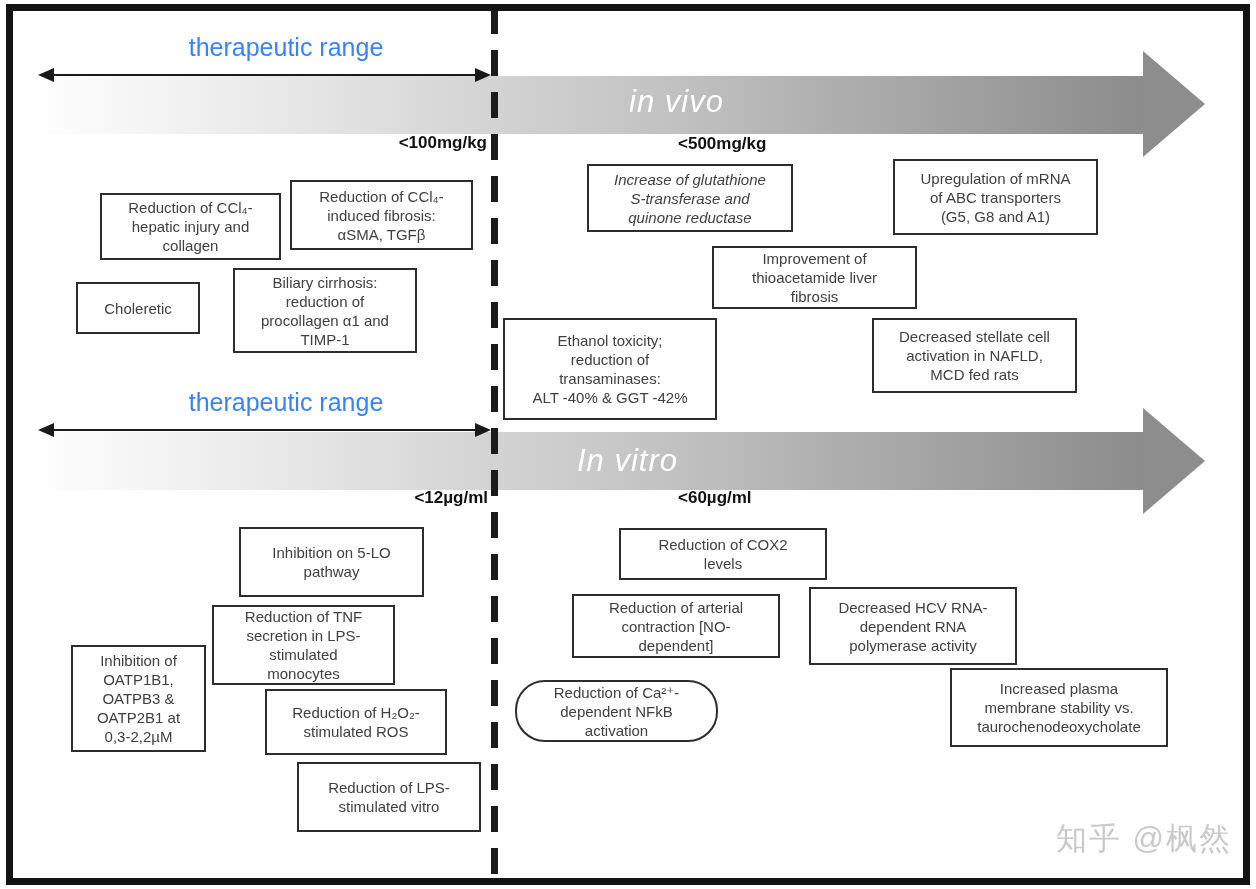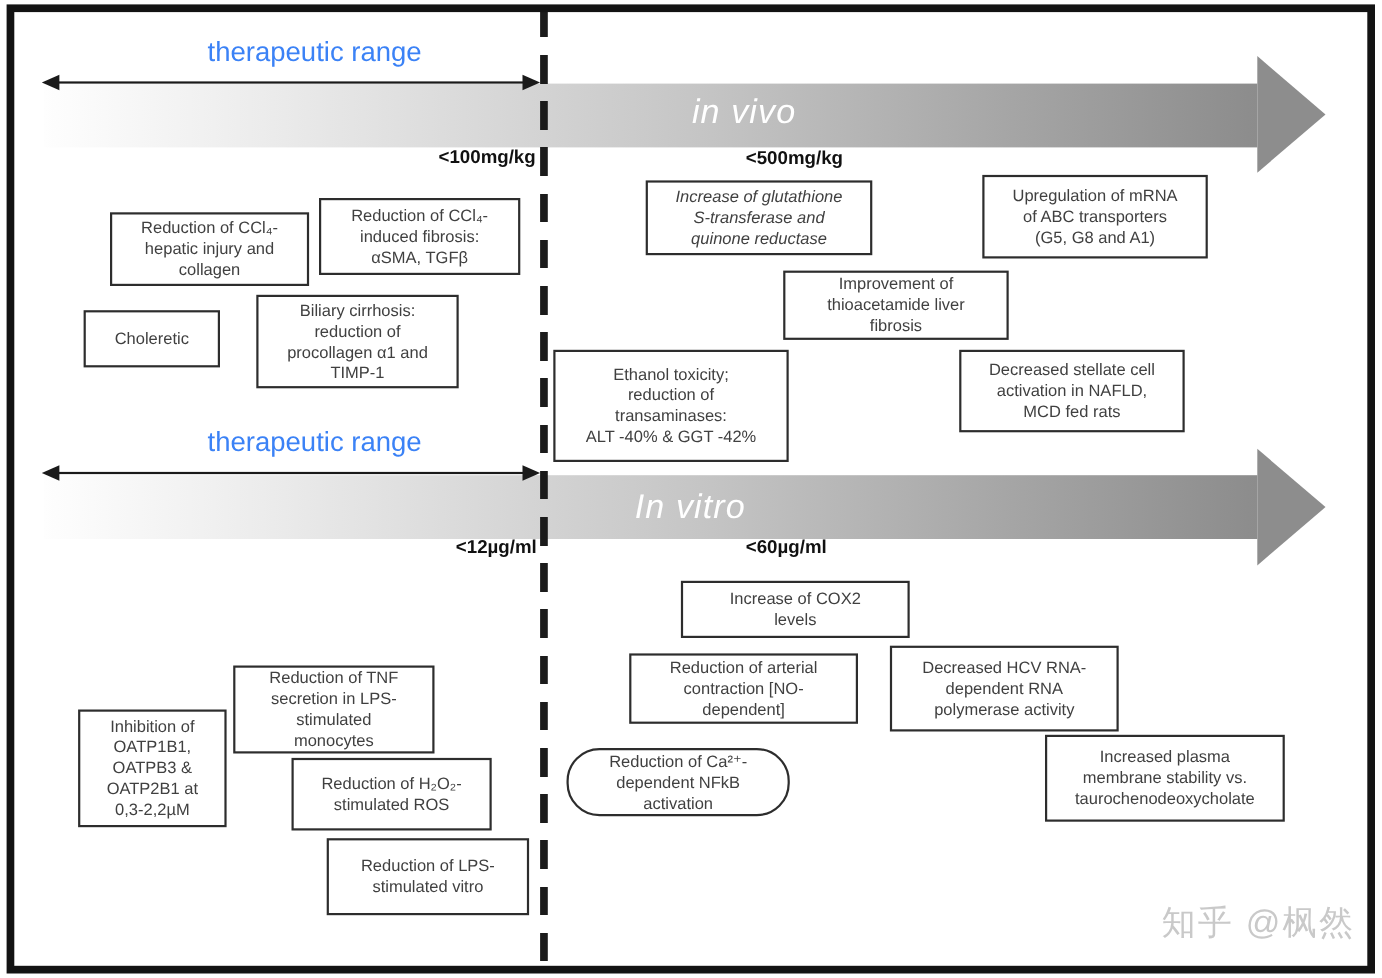--- a/index.html
+++ b/index.html
@@ -107,34 +107,36 @@
 of ABC transporters
 (G5, G8 and A1)</div>
   <div class="ebox" style="left:503px; top:318px; width:214px; height:102px;">Ethanol toxicity;
 reduction of
 transaminases:
 ALT -40% &amp; GGT -42%</div>
   <div class="ebox" style="left:872px; top:318px; width:205px; height:75px;">Decreased stellate cell
 activation in NAFLD,
 MCD fed rats</div>
 
+  <div class="ebox" style="left:239px; top:527px; width:185px; height:70px;">Inhibition on 5-LO
+pathway</div>
   <div class="ebox" style="left:212px; top:605px; width:183px; height:80px;">Reduction of TNF
 secretion in LPS-
 stimulated
 monocytes</div>
   <div class="ebox" style="left:71px; top:645px; width:135px; height:107px;">Inhibition of
 OATP1B1,
 OATPB3 &amp;
 OATP2B1 at
 0,3-2,2µM</div>
   <div class="ebox" style="left:217px; top:689px; width:182px; height:66px;margin-left:48px;">Reduction of H₂O₂-
 stimulated ROS</div>
   <div class="ebox" style="left:297px; top:762px; width:184px; height:70px;">Reduction of LPS-
 stimulated vitro</div>
-  <div class="ebox" style="left:619px; top:528px; width:208px; height:52px;">Increase of COX2
+  <div class="ebox" style="left:619px; top:528px; width:208px; height:52px;">Reduction of COX2
 levels</div>
   <div class="ebox" style="left:572px; top:594px; width:208px; height:64px;">Reduction of arterial
 contraction [NO-
 dependent]</div>
   <div class="ebox" style="left:809px; top:587px; width:208px; height:78px;">Decreased HCV RNA-
 dependent RNA
 polymerase activity</div>
   <div class="ebox" style="left:515px; top:680px; width:203px; height:62px;border-radius:30px;">Reduction of Ca²⁺-
 dependent NFkB
 activation</div>

